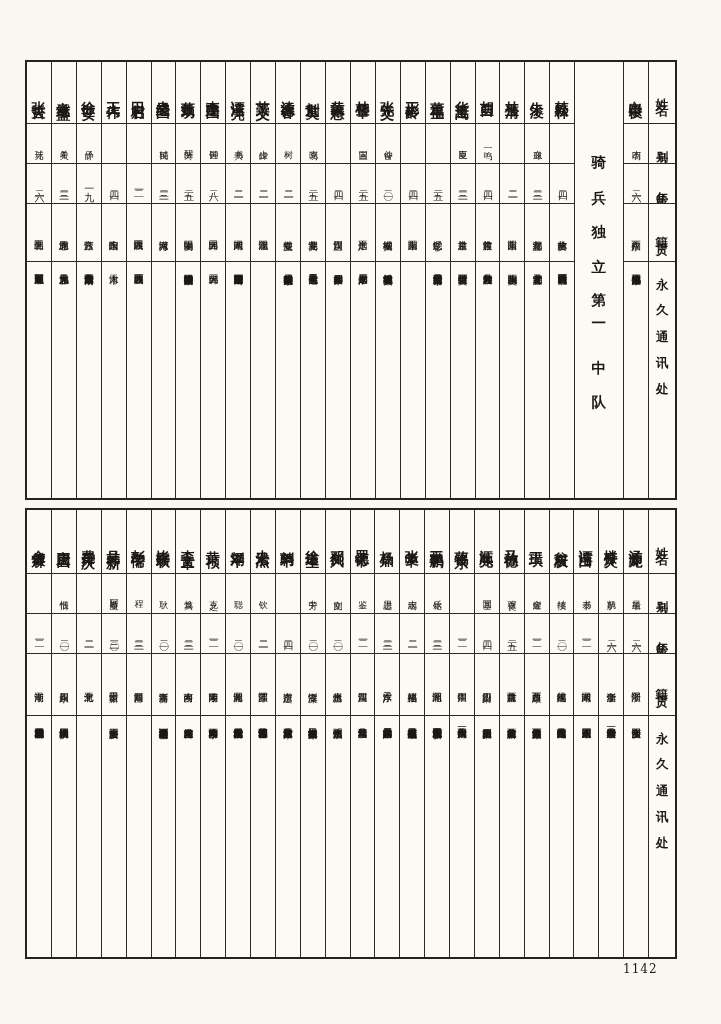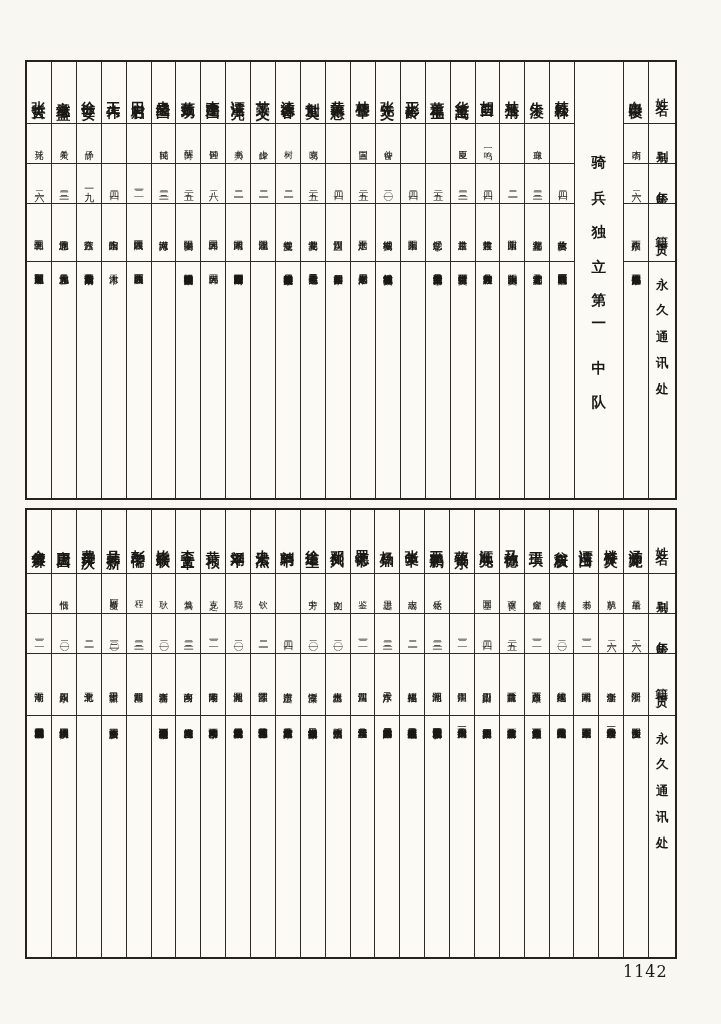--- a/index.html
+++ b/index.html
@@ -47,21 +47,21 @@
   .c-addr .vt{font-size:9.5px;line-height:1.3;max-height:224px;}
   .t-bottom .c-addr .vt{max-height:232px;}
   .hdr .vt{font-weight:700;}
   .hdr.c-name .vt{font-size:13px;letter-spacing:5px;}
   .hdr.c-alias .vt,.hdr.c-age .vt{font-size:12px;letter-spacing:3px;}
   .hdr.c-native .vt{font-size:12.5px;letter-spacing:7px;max-height:none;}
   .hdr.c-addr .vt{font-size:12.5px;letter-spacing:2.1em;max-height:none;}
   .c-section .vt{font-size:14.5px;font-weight:700;letter-spacing:2.35em;}
   .pagenum{
     position:absolute;left:623px;top:962px;
-    font-size:16px;letter-spacing:1px;
+    font-size:12px;letter-spacing:1px;
     font-family:"DejaVu Serif","Liberation Serif",serif;
   }
 </style>
 </head>
 <body>
 
 <div class="page">
   <div class="rtable t-top" id="table-top">
       <div class="col hdrcol" style="flex: 0 0 27px;">
         <div class="cell c-name hdr">

